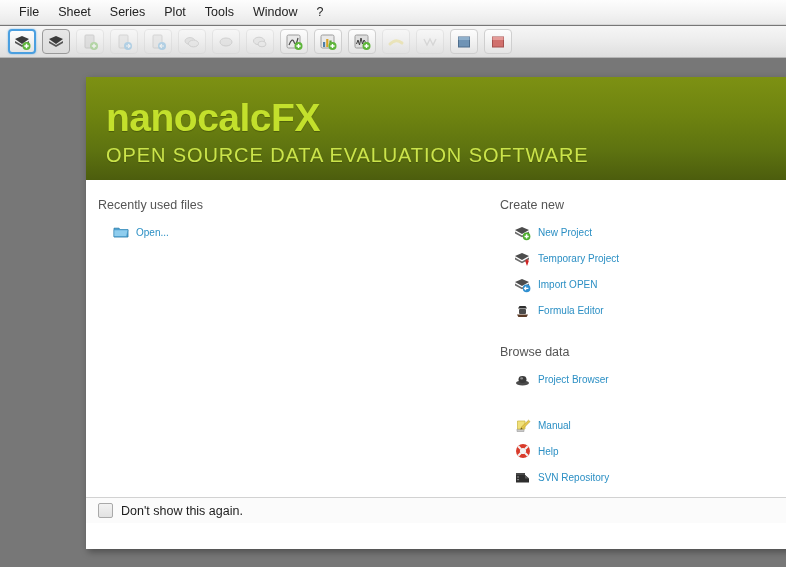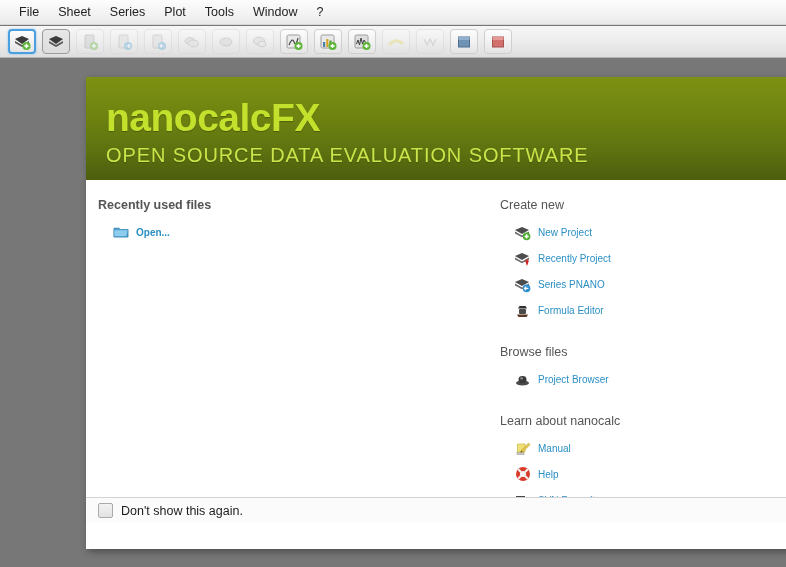--- a/index.html
+++ b/index.html
@@ -88,21 +88,21 @@
     margin-top: 3px;
     text-shadow: 0 1px 1px rgba(0,0,0,.2);
   }
   #body-area {
     position: relative;
     height: 343px;
     background: #ffffff;
     box-sizing: border-box;
   }
   #col-left {
-    position: absolute; left: 12px; top: 18px; width: 390px; font-weight: bold;
+    position: absolute; left: 12px; top: 18px; width: 390px;
   }
   #col-right {
     position: absolute; left: 414px; top: 18px; width: 225px;
   }
   .sec-head {
     font-size: 12.5px; color: #555555;
     margin-bottom: 9px;
   }
   .sec-block { margin-bottom: 24px; }
   .link-row {
@@ -316,63 +316,62 @@
 
         <div class="link-row">
           <span class="link-ico">
             <svg width="17" height="17" viewBox="0 0 17 17">
               <path d="M1 6 L8 3 L15 6 L8 10 Z" fill="#4d4d4d"></path>
               <path d="M1 7.6 L8 11.4 L15 7.6 L15 9.4 L8 13.2 L1 9.4 Z" fill="#6b6b6b"></path>
               <path d="M11 10.5 L15 10.5 L13 16 Z" fill="#cf2323"></path>
               <path d="M13 9.5v2" stroke="#cf2323" stroke-width="1.6"></path>
             </svg>
           </span>
-          <span class="link-txt">Recently Project</span>
+          <span class="link-txt">Temporary Project</span>
         </div>
 
         <div class="link-row">
           <span class="link-ico">
             <svg width="17" height="17" viewBox="0 0 17 17">
               <path d="M1 6 L8 3 L15 6 L8 10 Z" fill="#4d4d4d"></path>
               <path d="M1 7.6 L8 11.4 L15 7.6 L15 9.4 L8 13.2 L1 9.4 Z" fill="#6b6b6b"></path>
               <circle cx="12.6" cy="12.4" r="3.8" fill="#2f8fd0"></circle>
               <path d="M14.4 12.4h-3.6M12.1 10.7l-1.6 1.7 1.6 1.7" stroke="#fff" stroke-width="1.2" fill="none"></path>
             </svg>
           </span>
-          <span class="link-txt">Series PNANO</span>
+          <span class="link-txt">Import OPEN</span>
         </div>
 
         <div class="link-row">
           <span class="link-ico">
             <svg width="17" height="17" viewBox="0 0 17 17">
               <path d="M3 12.5 L14 12.5 L12.6 15 L4.4 15 Z" fill="#5b3a25"></path>
               <rect x="5" y="7" width="7" height="5" rx="1" fill="#4a4a4a"></rect>
               <path d="M4 6.5 L13 6.5 L11.5 4 L5.5 4 Z" fill="#2f2f2f"></path>
             </svg>
           </span>
           <span class="link-txt">Formula Editor</span>
         </div>
       </div>
 
       <div class="sec-block">
-        <div class="sec-head">Browse files</div>
+        <div class="sec-head">Browse data</div>
         <div class="link-row">
           <span class="link-ico">
             <svg width="17" height="17" viewBox="0 0 17 17">
               <ellipse cx="8.5" cy="12" rx="6.5" ry="2.6" fill="#4a4a4a"></ellipse>
               <ellipse cx="8.5" cy="8.5" rx="4" ry="3.4" fill="#3a3a3a"></ellipse>
               <ellipse cx="7.6" cy="7.4" rx="1.5" ry="1.1" fill="#8d8d8d"></ellipse>
             </svg>
           </span>
           <span class="link-txt">Project Browser</span>
         </div>
       </div>
 
       <div class="sec-block">
-        <div class="sec-head">Learn about nanocalc</div>
 
         <div class="link-row">
           <span class="link-ico">
             <svg width="16" height="16" viewBox="0 0 16 16">
               <path d="M2 12 L9 12 L9 14.5 L2 14.5 Z" fill="#c9c9c9" stroke="#9a9a9a" stroke-width=".6"></path>
               <path d="M2.5 4 L10 4 L10 12 L2.5 12 Z" fill="#f1e07a" stroke="#c9b43c" stroke-width=".7"></path>
               <path d="M6 10.5 L13.5 3.2 L15 4.6 L7.6 12 Z" fill="#e8c84c" stroke="#b59a2c" stroke-width=".6"></path>
               <path d="M6 10.5 L7.6 12 L5.4 12.6 Z" fill="#5d4a20"></path>
             </svg>
           </span>

